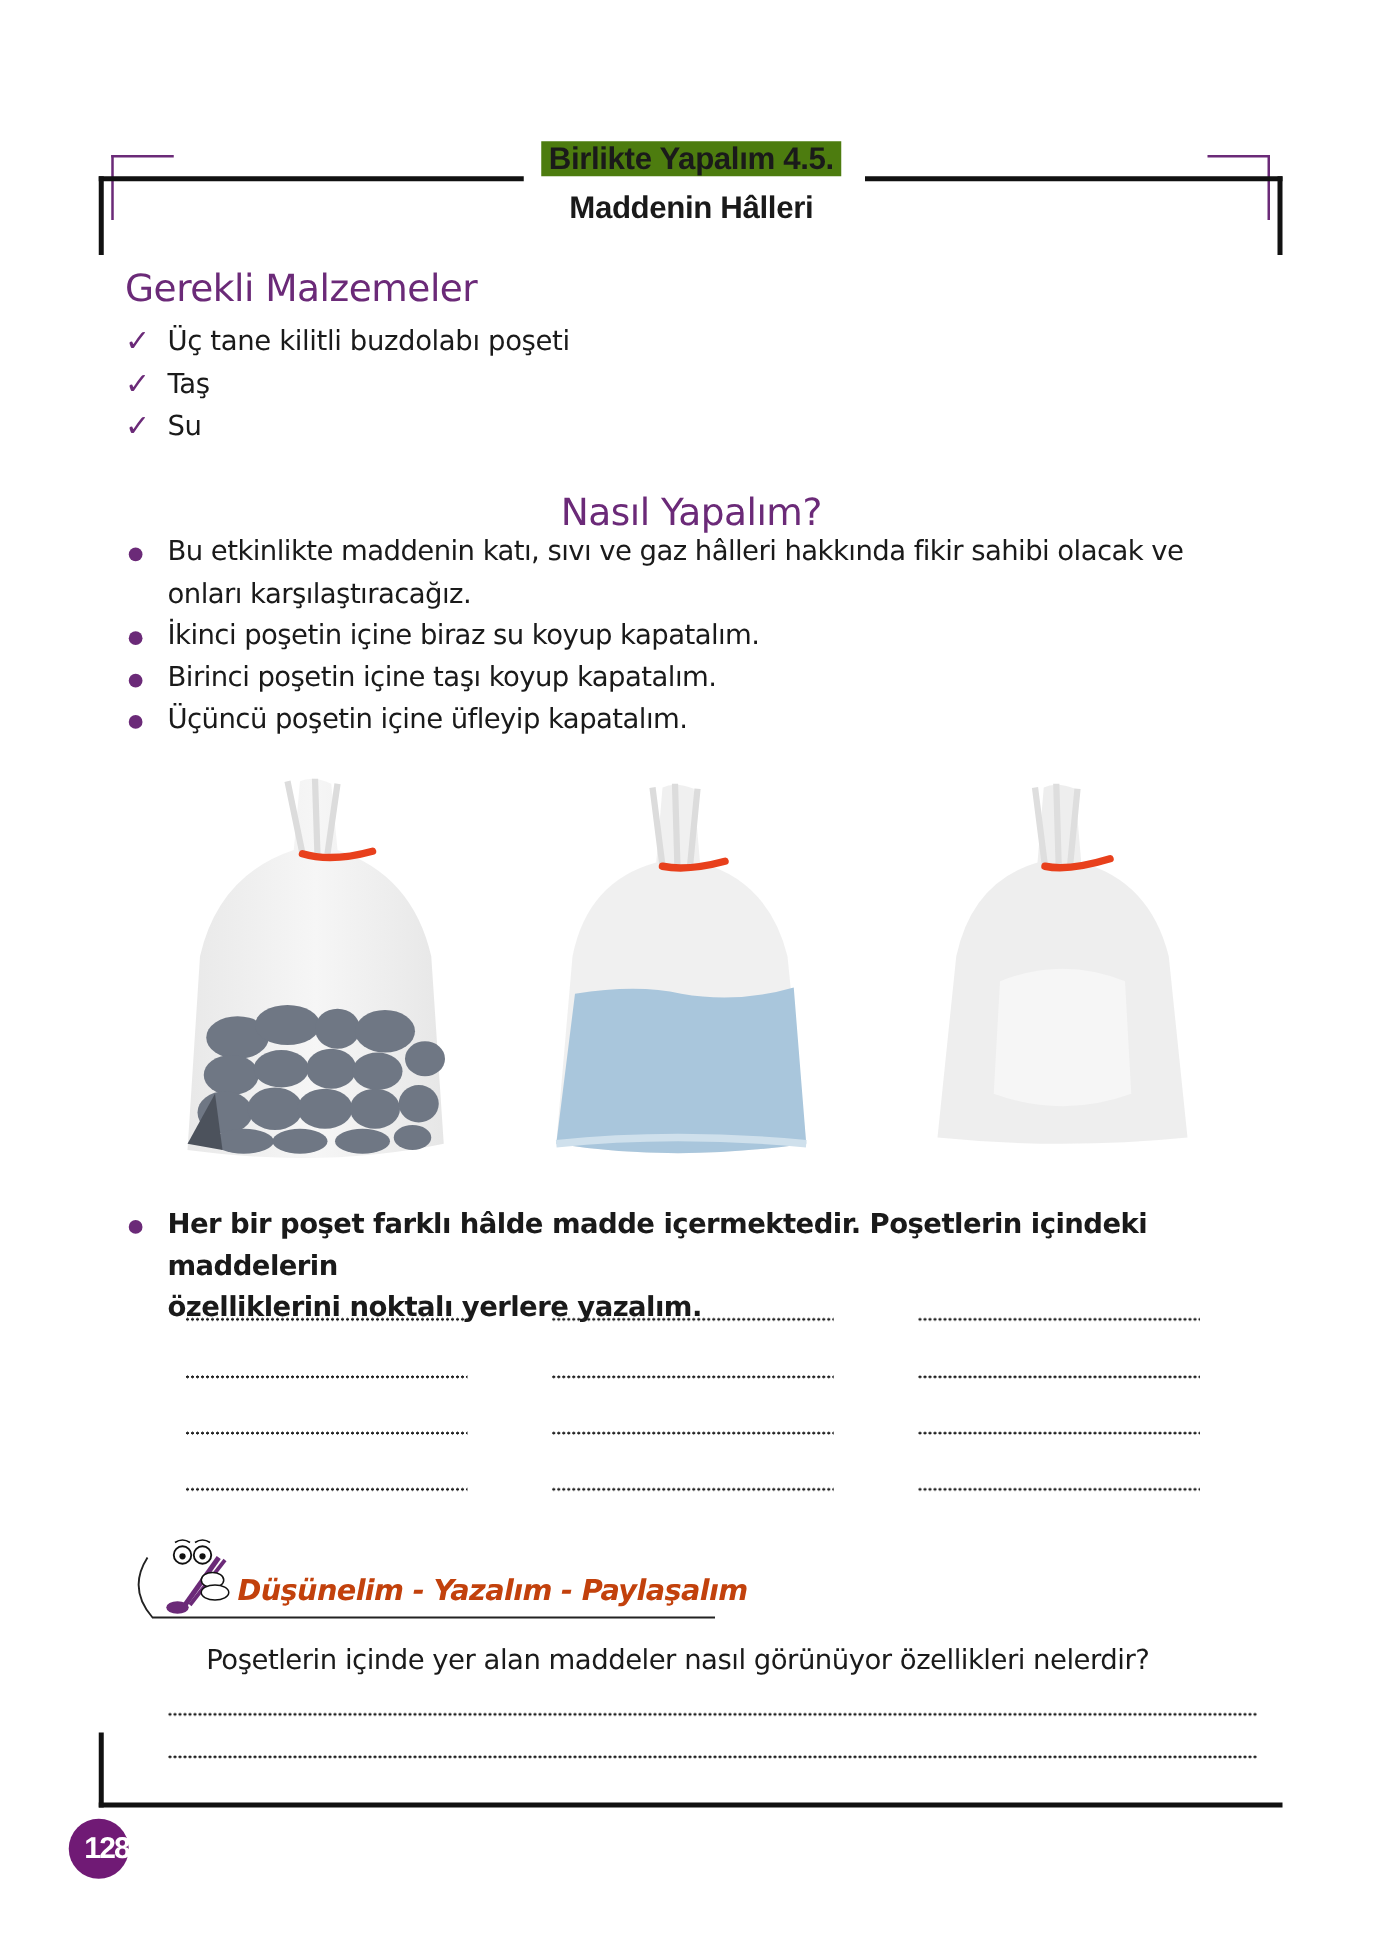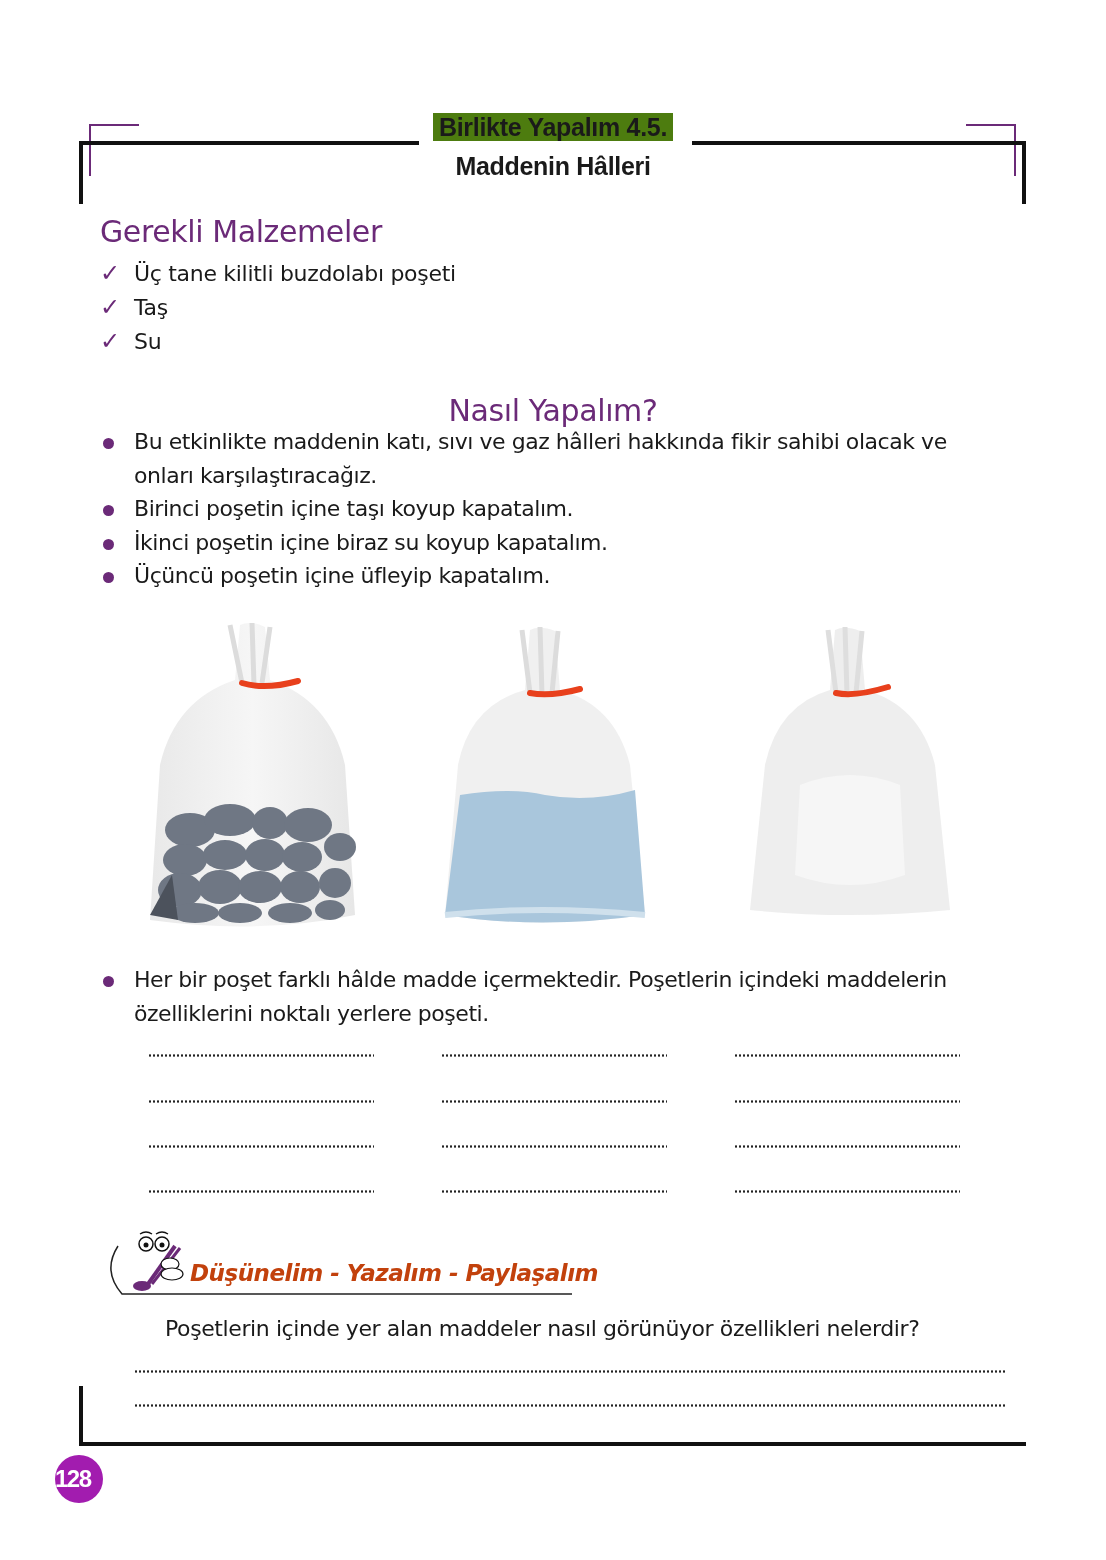--- a/index.html
+++ b/index.html
@@ -48,22 +48,22 @@
     font-style: italic; color: #c2410c; font-family: "DejaVu Sans", sans-serif; letter-spacing: -0.5px;
   }
 
   .question {
     position: absolute; left: 134px; top: 1316px; font-size: 22px;
     font-family: "DejaVu Sans", sans-serif; letter-spacing: -0.4px; color: #1a1a1a; margin-left: 31px;
   }
 
   .page-badge {
     position: absolute; left: 55px; top: 1455px; width: 48px; height: 48px; border-radius: 50%;
-    background: #a21caf; color: #fff; font-weight: bold; font-size: 24px;
-    display: flex; align-items: center; justify-content: flex-start; letter-spacing: -1.5px;
+    background: #701a75; color: #fff; font-weight: bold; font-size: 24px;
+    display: flex; align-items: center; justify-content: flex-end; letter-spacing: -1.5px;
     font-family: "Liberation Sans", sans-serif;
   }
 </style>
 </head>
 <body>
 
 <div>
 
   <div class="thin-purple" style="left:89px; top:124px; width:50px; height:2px;"></div>
   <div class="thin-purple" style="left:89px; top:124px; width:2px; height:52px;"></div>
@@ -108,25 +108,25 @@
 <div class="abs section-purple" style="left:0; width:1106px; text-align:center; top:393px;">Nasıl Yapalım?</div>
 
 <ul class="bullets">
   <li>
     <span class="dot"></span>
     <span>Bu etkinlikte maddenin katı, sıvı ve gaz hâlleri hakkında fikir sahibi olacak ve</span><br>
     <span>onları karşılaştıracağız.</span>
   </li>
   <li>
     <span class="dot"></span>
+    <span>İkinci poşetin içine biraz su koyup kapatalım.</span>
+  </li>
+  <li>
+    <span class="dot"></span>
     <span>Birinci poşetin içine taşı koyup kapatalım.</span>
-  </li>
-  <li>
-    <span class="dot"></span>
-    <span>İkinci poşetin içine biraz su koyup kapatalım.</span>
   </li>
   <li>
     <span class="dot"></span>
     <span>Üçüncü poşetin içine üfleyip kapatalım.</span>
   </li>
 </ul>
 
 <div class="bags">
 
   <div class="bag" style="left:10px;">
@@ -178,25 +178,25 @@
   <div class="bag" style="left:620px;">
     <svg width="250" height="330" viewBox="0 0 250 330">
       <path d="M95 15 Q105 10 120 16 L125 75 Q180 90 195 150 L210 295 Q110 305 10 295 L25 150 Q38 90 90 75 Z" fill="#ededed" opacity="0.95"></path>
       <path d="M88 15 L96 78 M105 12 L107 80 M122 16 L116 78" stroke="#dedede" stroke-width="5" fill="none"></path>
       <path d="M96 78 Q115 82 148 72" stroke="#e8401c" stroke-width="6" fill="none" stroke-linecap="round"></path>
       <path d="M60 170 Q110 150 160 170 L165 260 Q110 280 55 260 Z" fill="#f6f6f6"></path>
     </svg>
   </div>
 </div>
 
-<ul class="bullets" style="top:963px;">
+<ul class="bullets" style="top:963px;font-weight:bold;">
   <li>
     <span class="dot"></span>
     <span>Her bir poşet farklı hâlde madde içermektedir. Poşetlerin içindeki maddelerin</span><br>
-    <span>özelliklerini noktalı yerlere poşeti.</span>
+    <span>özelliklerini noktalı yerlere yazalım.</span>
   </li>
 </ul>
 
 <div>
   <div class="dotline" style="left:148px; top:1054px; width:226px;"></div>
   <div class="dotline" style="left:441px; top:1054px; width:226px;"></div>
   <div class="dotline" style="left:734px; top:1054px; width:226px;"></div>
 
   <div class="dotline" style="left:148px; top:1100px; width:226px;"></div>
   <div class="dotline" style="left:441px; top:1100px; width:226px;"></div>

